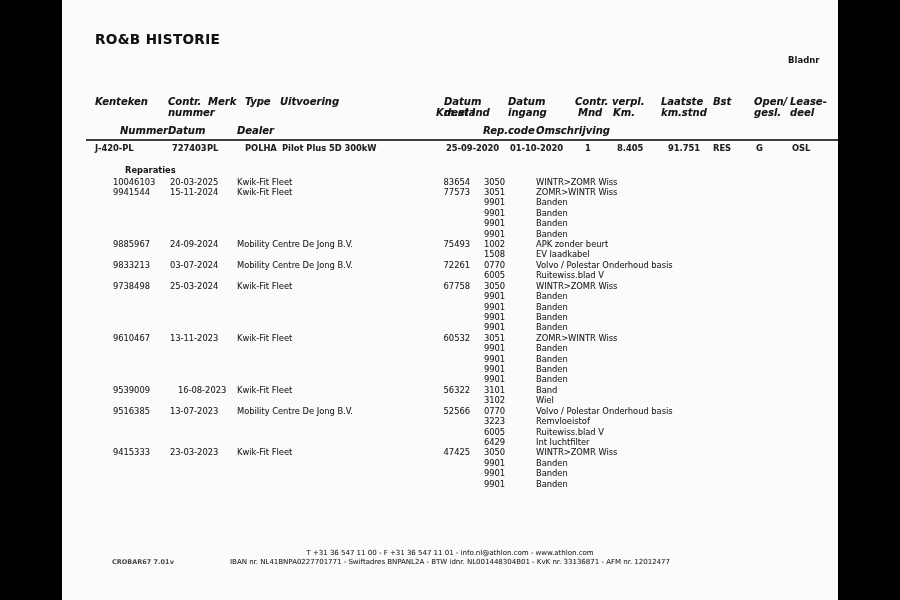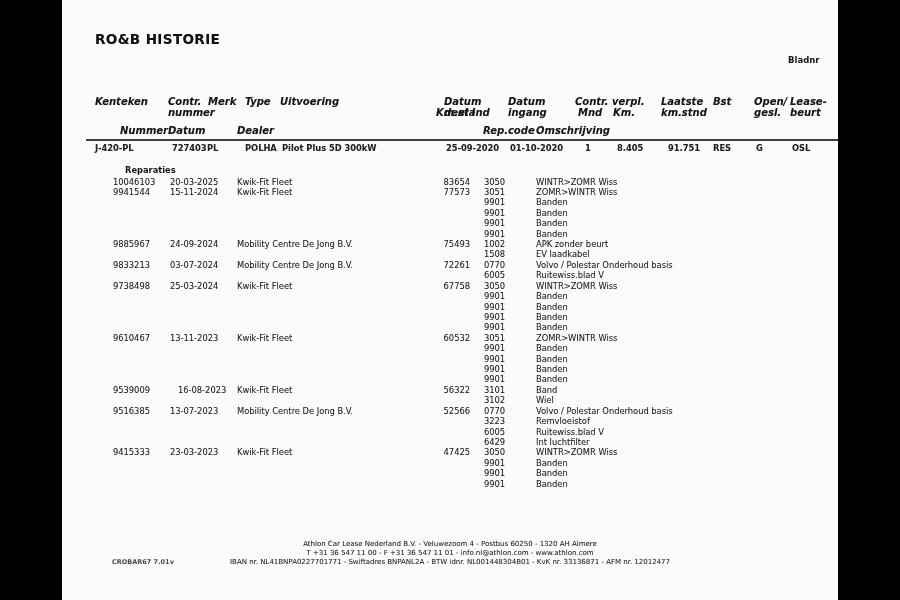--- a/index.html
+++ b/index.html
@@ -98,21 +98,21 @@
       </span>
       <span class="abs hcell" style="left: 651px; top: 97px;">
         <div>Bst</div>
       </span>
       <span class="abs hcell" style="left: 692px; top: 97px;">
         <div>Open/</div>
         <div>gesl.</div>
       </span>
       <span class="abs hcell" style="left: 728px; top: 97px;">
         <div>Lease-</div>
-        <div>beurt</div>
+        <div>deel</div>
       </span>
     </div>
 
   <div id="repair-header">
       <span class="abs hcell" style="left: 58px; top: 126px;">Nummer</span>
       <span class="abs hcell" style="left: 106px; top: 126px;">Datum</span>
       <span class="abs hcell" style="left: 175px; top: 126px;">Dealer</span>
       <span class="abs hcell" style="left: 363px; top: 108px; margin-left: 11px;">Km.stand</span>
       <span class="abs hcell" style="left: 421px; top: 126px;">Rep.code</span>
       <span class="abs hcell" style="left: 474px; top: 126px;">Omschrijving</span>
@@ -290,19 +290,18 @@
       <div class="rline cell" style="top: 291.76px;">
         <span class="cell" style="left: 422px;">9901</span>
         <span class="cell" style="left: 474px;">Banden</span>
       </div>
       <div class="rline cell" style="top: 302.18px;">
         <span class="cell" style="left: 422px;">9901</span>
         <span class="cell" style="left: 474px;">Banden</span>
       </div>
     </div>
 
-  <div class="footer-line" style="top:540px;">Athlon Car Lease Nederland B.V. - Veluwezoom 4 - Postbus 60250 - 1320 AH  Almere</div>
   <div class="footer-line" style="top:549px;">T +31 36 547 11 00 - F +31 36 547 11 01 - info.nl@athlon.com - www.athlon.com</div>
   <div class="footer-line" style="top:558px;">IBAN nr. NL41BNPA0227701771 - Swiftadres BNPANL2A - BTW idnr. NL001448304B01 - KvK nr. 33136871 - AFM nr. 12012477</div>
 
   <div class="abs version" style="left:26px;top:558px;">CROBAR67 7.01v</div>
 
 </div>
 
 </body></html>

